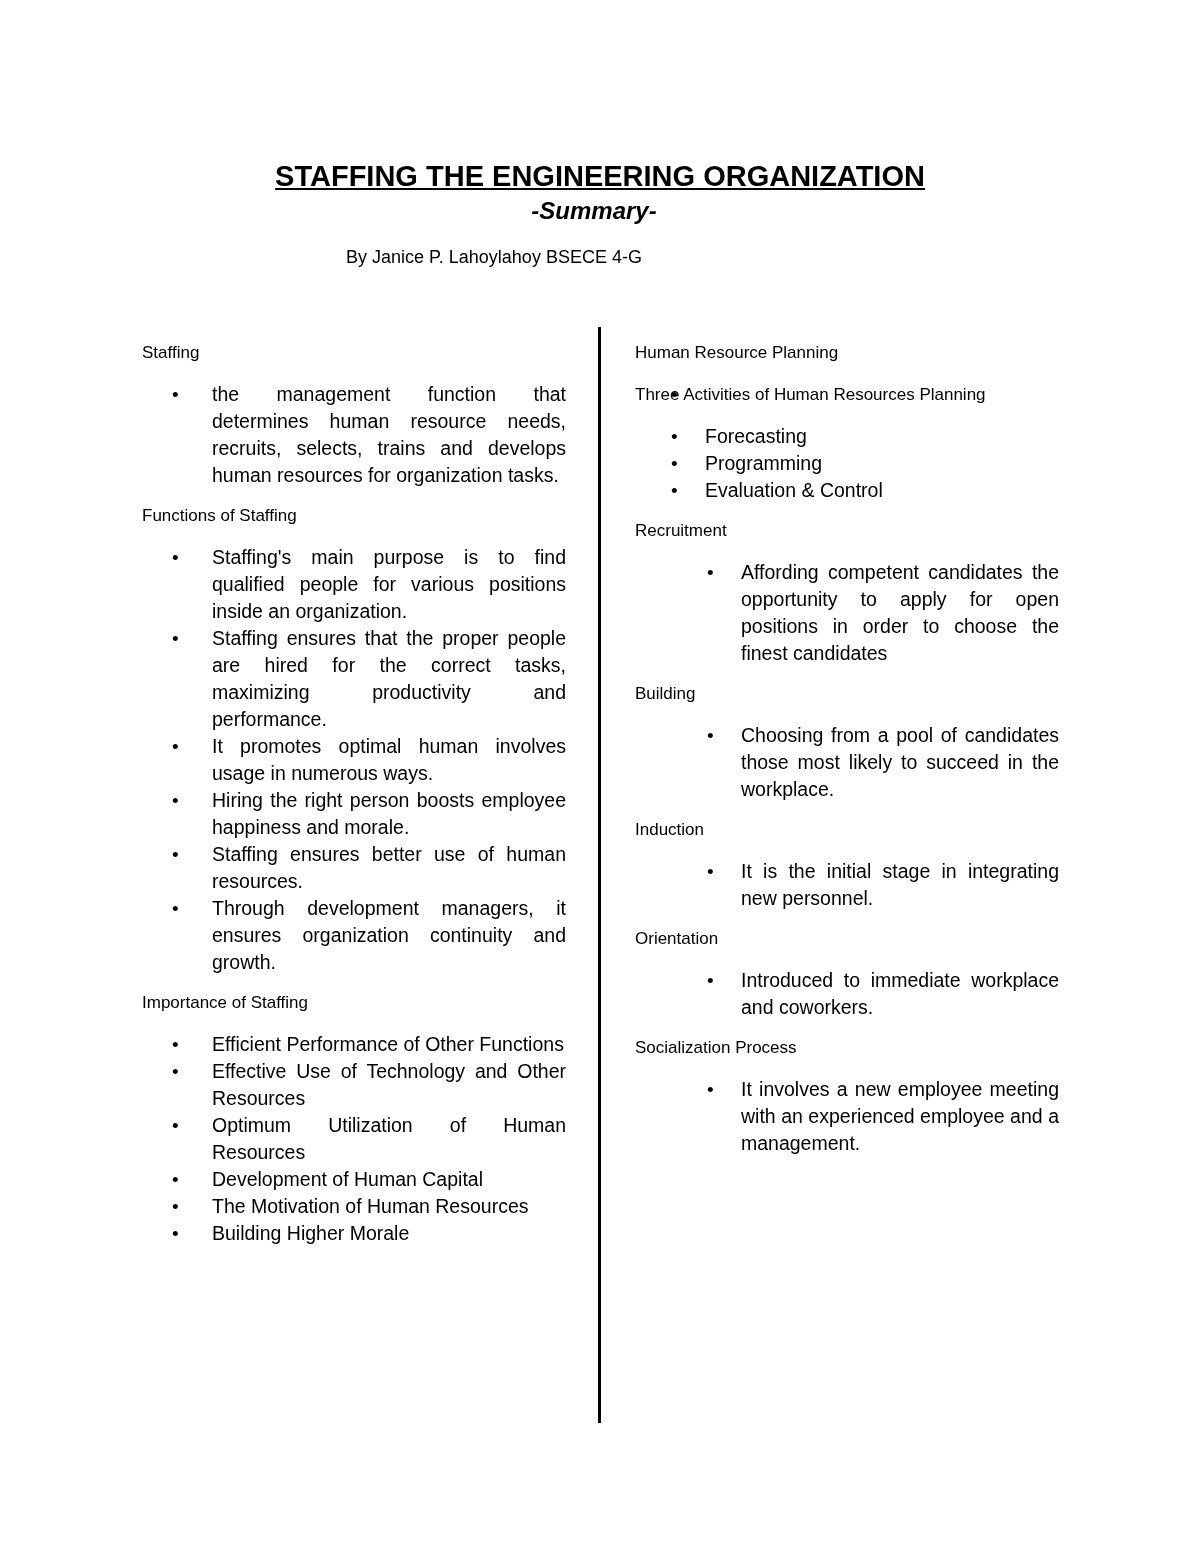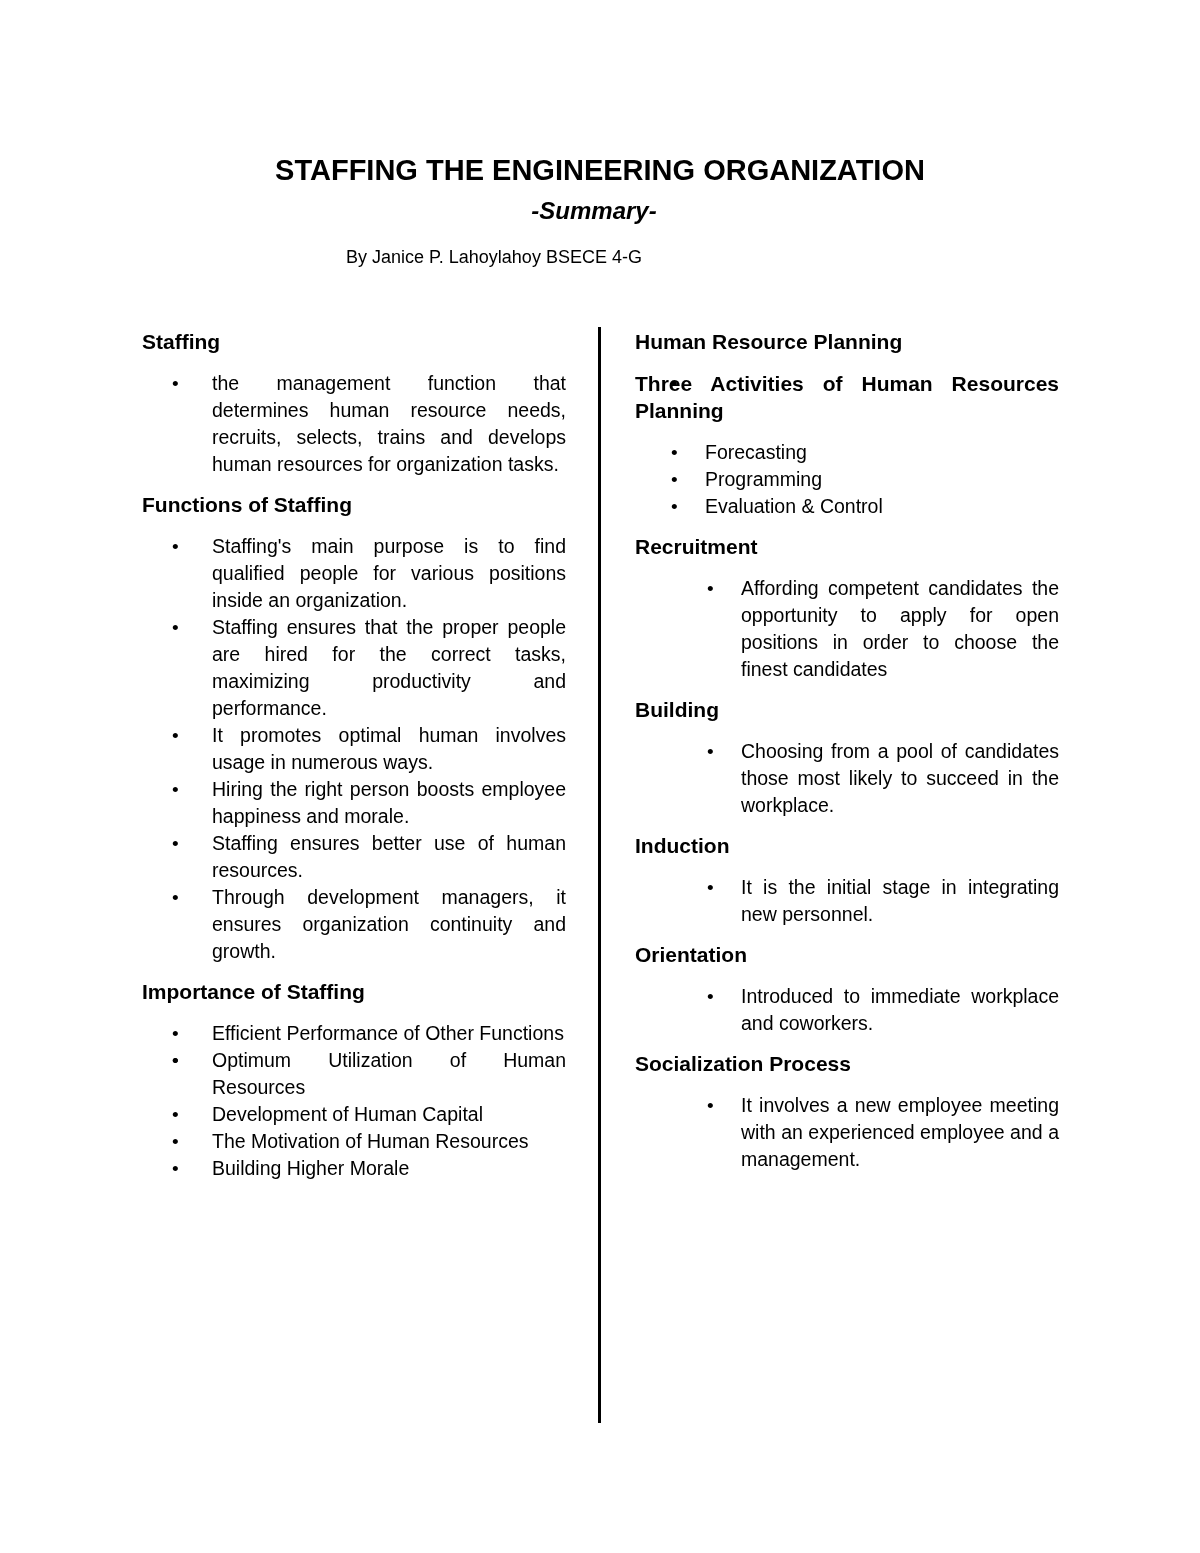--- a/index.html
+++ b/index.html
@@ -1,28 +1,28 @@
 <!DOCTYPE html>
 <html><head>
 <meta charset="utf-8">
 <style>
   html, body { margin: 0; padding: 0; background: #ffffff; }
   body { width: 1200px; height: 1553px; position: relative; overflow: hidden;
          font-family: "Liberation Sans", sans-serif; color: #000; }
-  .title { position: absolute; top: 154px; left: 0; width: 1200px; text-align: center;
-           font-weight: bold; font-size: 29px; letter-spacing: 0px; }
+  .title { position: absolute; top: 160px; left: 0; width: 1200px; text-align: center;
+           font-weight: bold; font-size: 29px; letter-spacing: 0px; text-decoration: underline; }
   .subtitle { position: absolute; top: 197px; left: 0; width: 1188px; text-align: center;
               font-weight: bold; font-style: italic; font-size: 24px; }
   .author { position: absolute; top: 247px; left: 0; width: 988px; text-align: center;
             font-size: 18px; }
   .divider { position: absolute; left: 598px; top: 327px; width: 3px; height: 1096px; background: #000; }
   .col { position: absolute; top: 328px; font-size: 19.5px; line-height: 27px; }
   .col.left { left: 142px; width: 424px; }
   .col.right { left: 635px; width: 424px; }
-  .heading { font-weight: bold; font-size: 21px; line-height: 27px; margin: 0 0 15px 0; }
+  .heading { font-weight: normal; font-size: 17px; line-height: 27px; margin: 11px 0 15px 0; }
   .heading.multi { text-align: justify; text-align-last: left; }
   ul { list-style: none; margin: 0 0 13px 0; padding: 0; }
   li { position: relative; text-align: justify; }
   .left li { padding-left: 70px; }
   .right li.ind1 { padding-left: 70px; }
   .right li.ind2 { padding-left: 106px; }
   .bullet { position: absolute; top: 0; font-size: 19px; }
   .left .bullet { left: 30px; }
   .right .ind1 .bullet { left: 36px; }
   .right .ind2 .bullet { left: 72px; }
@@ -50,21 +50,21 @@
     <li class="jl"><span class="bullet">•</span><span>Staffing ensures that the proper people are hired for the correct tasks, maximizing productivity and performance.</span></li>
     <li class="jl"><span class="bullet">•</span><span>It promotes optimal human involves usage in numerous ways.</span></li>
     <li class="jl"><span class="bullet">•</span><span>Hiring the right person boosts employee happiness and morale.</span></li>
     <li class="jl"><span class="bullet">•</span><span>Staffing ensures better use of human resources.</span></li>
     <li class="jl"><span class="bullet">•</span><span>Through development managers, it ensures organization continuity and growth.</span></li>
   </ul>
 
   <div class="heading">Importance of Staffing</div>
   <ul>
     <li class="jl"><span class="bullet">•</span><span>Efficient Performance of Other Functions</span></li>
-    <li class="jl"><span class="bullet">•</span></li>
+    <li class="jl"><span class="bullet">•</span><span>Effective Use of Technology and Other Resources</span></li>
     <li class="jl"><span class="bullet">•</span><span>Optimum Utilization of Human Resources</span></li>
     <li class="jl"><span class="bullet">•</span><span>Development of Human Capital</span></li>
     <li class="jl"><span class="bullet">•</span><span>The Motivation of Human Resources</span></li>
     <li class="jl"><span class="bullet">•</span><span>Building Higher Morale</span></li>
   </ul>
 </div>
 
 <div class="col right">
 
   <div class="heading">Human Resource Planning</div>

